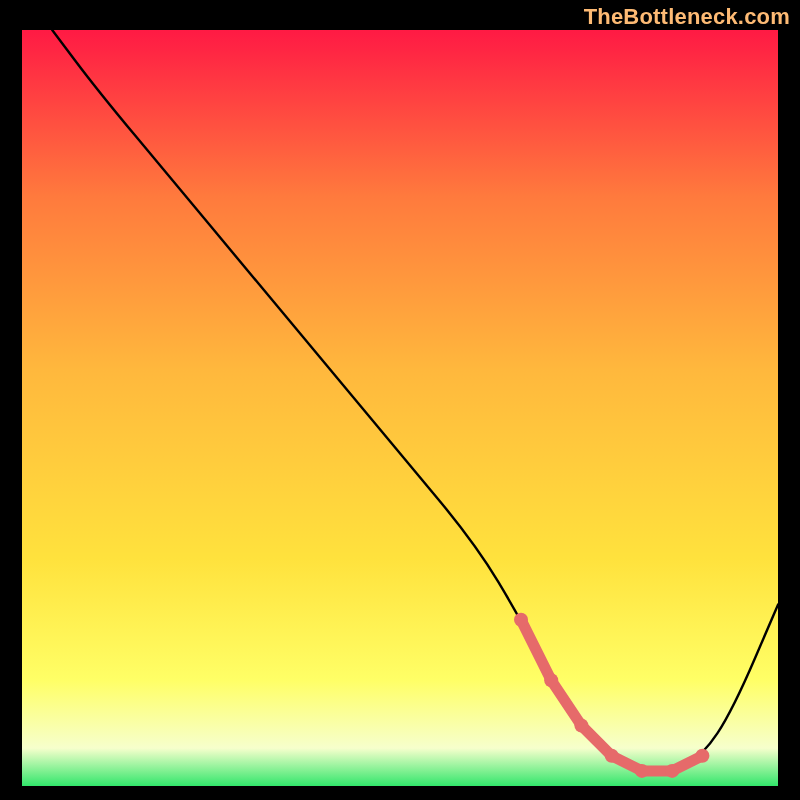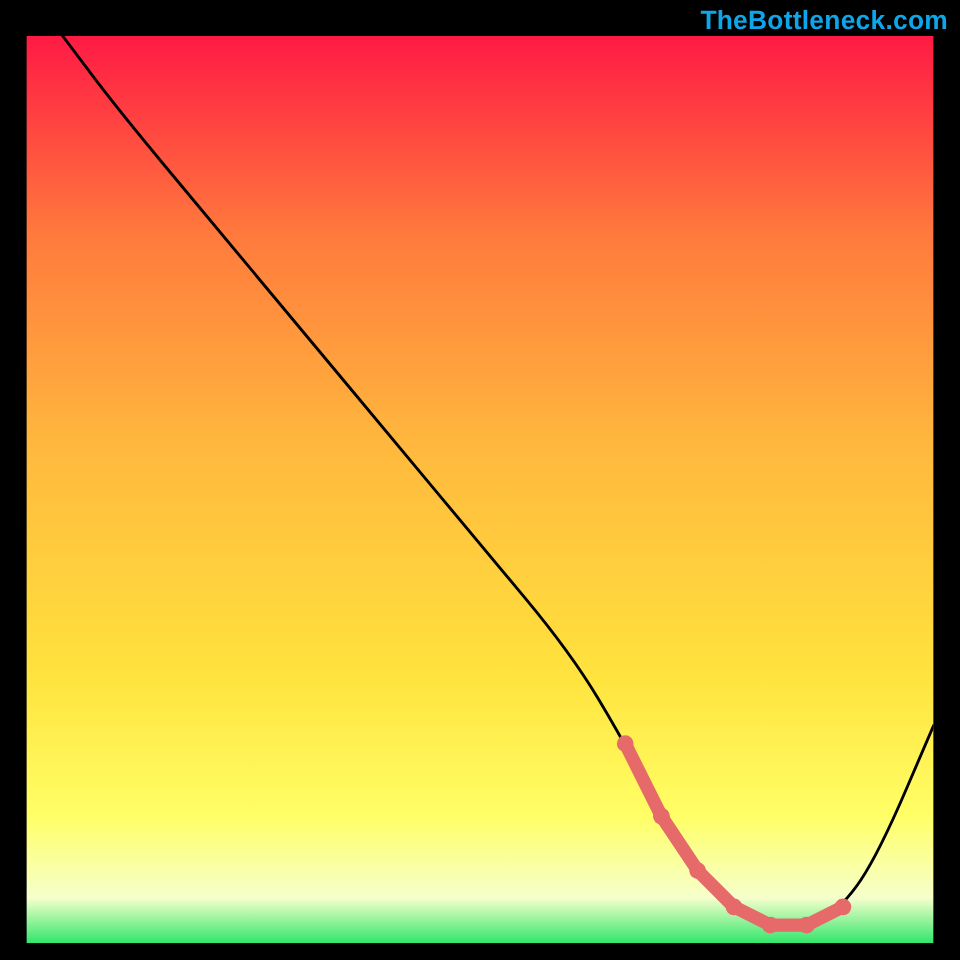--- a/index.html
+++ b/index.html
@@ -13,21 +13,21 @@
   .wrap {
     position: relative;
     width: 800px;
     height: 800px;
     background: #000;
   }
   .watermark {
     position: absolute;
     top: 4px;
     right: 10px;
-    color: #0ea5e9;
+    color: #fdba74;
     font-family: Arial, Helvetica, sans-serif;
     font-size: 22px;
     font-weight: 600;
     letter-spacing: 0.2px;
     z-index: 5;
   }
   .plot {
     position: absolute;
     left: 22px;
     top: 30px;

